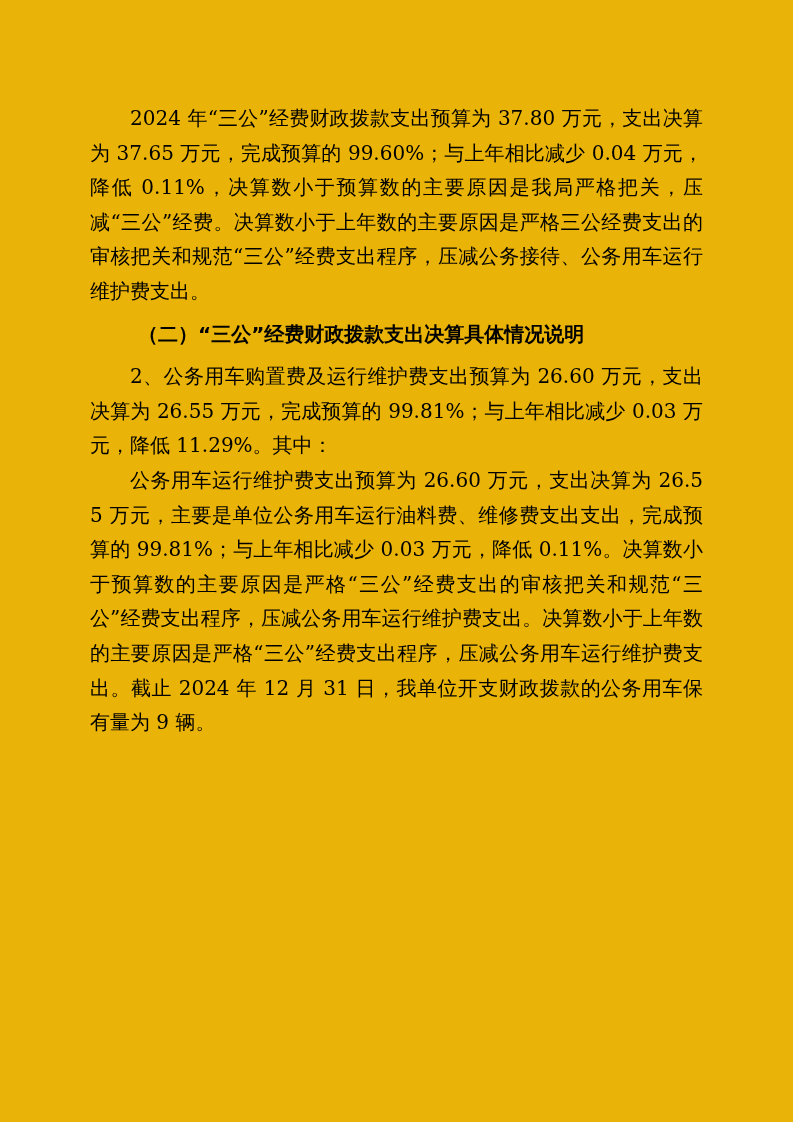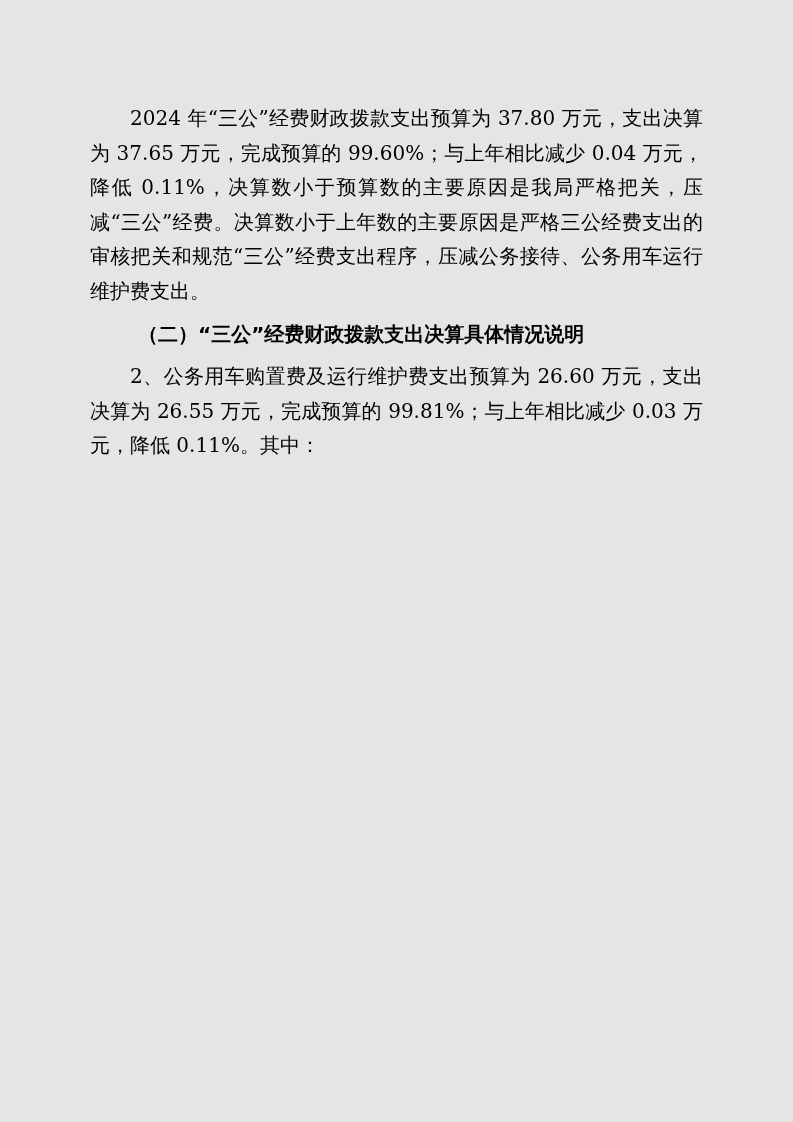--- a/index.html
+++ b/index.html
@@ -5,21 +5,21 @@
   html, body {
     margin: 0;
     padding: 0;
     background: #ffffff;
   }
   .page {
     position: relative;
     width: 793px;
     height: 1122px;
     box-sizing: border-box;
-    background: #e5e5e5;
+    background: #eab308;
     color: #000000;
     padding: 101px 90px 0 90px;
     font-family: "DejaVu Serif", "Liberation Serif", serif;
     font-size: 20px;
     line-height: 34.6px;
     text-align: justify;
     overflow: hidden;
   }
   .para {
     margin: 0;
@@ -38,16 +38,17 @@
 </style>
 </head>
 <body>
 
 <div class="page">
   <p class="para">2024 年“三公”经费财政拨款支出预算为 37.80 万元，支出决算为 37.65 万元，完成预算的 99.60%；与上年相比减少 0.04 万元，降低 0.11%，决算数小于预算数的主要原因是我局严格把关，压减“三公”经费。决算数小于上年数的主要原因是严格三公经费支出的审核把关和规范“三公”经费支出程序，压减公务接待、公务用车运行维护费支出。</p>
 
   <h3 class="heading">（二）“三公”经费财政拨款支出决算具体情况说明</h3>
 
 
-  <p class="para">2、公务用车购置费及运行维护费支出预算为 26.60 万元，支出决算为 26.55 万元，完成预算的 99.81%；与上年相比减少 0.03 万元，降低 0.11%。其中：</p>
+  <p class="para">2、公务用车购置费及运行维护费支出预算为 26.60 万元，支出决算为 26.55 万元，完成预算的 99.81%；与上年相比减少 0.03 万元，降低 11.29%。其中：</p>
 
 
+  <p class="para">公务用车运行维护费支出预算为 26.60 万元，支出决算为 26.55 万元，主要是单位公务用车运行油料费、维修费支出支出，完成预算的 99.81%；与上年相比减少 0.03 万元，降低 0.11%。决算数小于预算数的主要原因是严格“三公”经费支出的审核把关和规范“三公”经费支出程序，压减公务用车运行维护费支出。决算数小于上年数的主要原因是严格“三公”经费支出程序，压减公务用车运行维护费支出。截止 2024 年 12 月 31 日，我单位开支财政拨款的公务用车保有量为 9 辆。</p>
 </div>
 
 </body></html>

